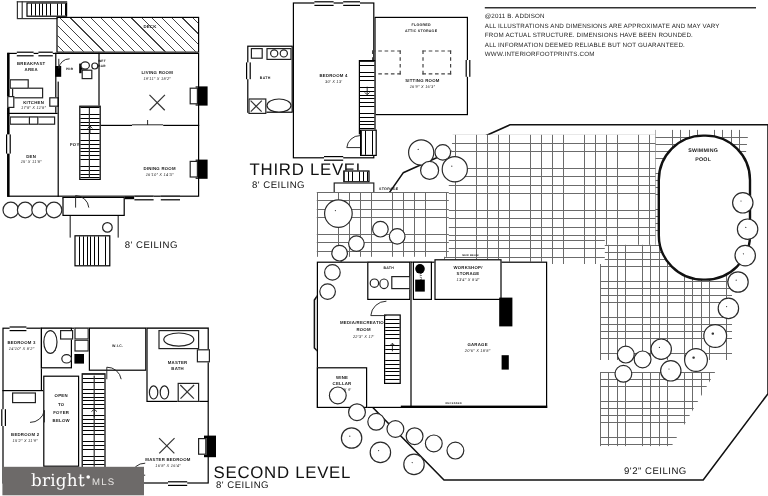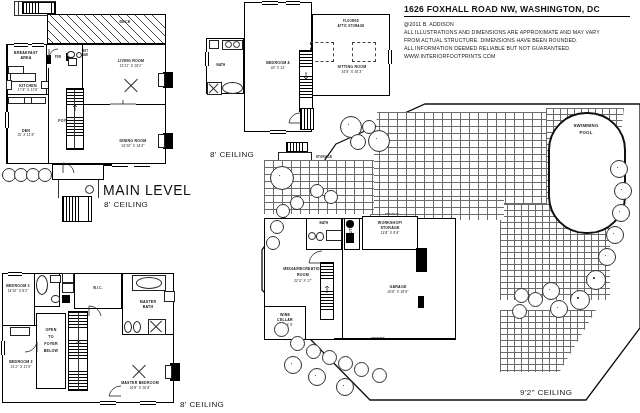--- a/index.html
+++ b/index.html
@@ -81,21 +81,20 @@
   .xmark:before,.xmark:after{content:"";position:absolute;left:0;top:50%;width:100%;height:0.8px;background:#333;}
   .xmark:before{transform:rotate(45deg);}
   .xmark:after{transform:rotate(-45deg);}
 </style>
 </head>
 <body>
 
 <div id="stage">
 
   <div id="hdr">
-    <div class="h1">1626 FOXHALL ROAD NW, WASHINGTON, DC</div>
     <div class="rule"></div>
     <div class="ln">@2011 B. ADDISON</div>
     <div class="ln">ALL ILLUSTRATIONS AND DIMENSIONS ARE APPROXIMATE AND MAY VARY</div>
     <div class="ln">FROM ACTUAL STRUCTURE. DIMENSIONS HAVE BEEN ROUNDED.</div>
     <div class="ln">ALL INFORMATION DEEMED RELIABLE BUT NOT GUARANTEED.</div>
     <div class="ln">WWW.INTERIORFOOTPRINTS.COM</div>
   </div>
 
   <div class="abs" style="left:0;top:0;width:200px;height:230px;">
 
@@ -196,21 +195,20 @@
     <div class="bush" style="left:26px;top:168px;width:12px;height:12px;"></div>
     <div class="bush" style="left:38px;top:168px;width:12px;height:12px;"></div>
 
     <div class="win" style="left:14px;top:43.4px;width:14px;height:2px;"></div>
     <div class="win" style="left:32px;top:43.4px;width:12px;height:2px;"></div>
     <div class="winV" style="left:5.2px;top:112px;width:2px;height:16px;"></div>
     <div class="win" style="left:112px;top:163.4px;width:16px;height:2px;"></div>
     <div class="win" style="left:134px;top:163.4px;width:16px;height:2px;"></div>
   </div>
 
-  <div class="lvl-title" style="left:103px;top:182px;">MAIN LEVEL</div>
   <div class="lvl-sub" style="left:104px;top:200px;">8' CEILING</div>
 
   <div class="abs" style="left:200px;top:0;width:200px;height:150px;">
 
     <div class="room" style="left:44px;top:2px;width:68px;height:130px;"></div>
     <div class="lbl rm" style="left:50px;top:62px;width:56px;">BEDROOM 4</div>
     <div class="lbl rmdim" style="left:50px;top:67px;width:56px;">30' X 13'</div>
 
     <div class="room" style="left:6px;top:38px;width:38px;height:56px;"></div>
     <div class="lbl tiny" style="left:10px;top:64px;width:22px;">BATH</div>
@@ -243,20 +241,21 @@
       <path d="M1,11 A11,11 0 0 1 12,1" fill="none" stroke="#222" stroke-width="0.8"></path>
       <line x1="1" y1="11" x2="12" y2="11" stroke="#222" stroke-width="0.8"></line>
     </svg>
 
     <div class="win" style="left:62px;top:1.4px;width:16px;height:2px;"></div>
     <div class="win" style="left:86px;top:1.4px;width:14px;height:2px;"></div>
     <div class="win" style="left:70px;top:130.4px;width:16px;height:2px;"></div>
     <div class="winV" style="left:188px;top:50px;width:2px;height:14px;"></div>
   </div>
 
+  <div class="lvl-title" style="left:208px;top:133px;">THIRD LEVEL</div>
   <div class="lvl-sub" style="left:210px;top:150px;">8' CEILING</div>
 
   <div class="abs" style="left:0;top:255px;width:250px;height:158px;">
 
     <div class="room" style="left:2px;top:18px;width:172px;height:130px;"></div>
 
     <div class="wall" style="left:34px;top:18px;width:1.4px;height:52px;"></div>
     <div class="wall" style="left:2px;top:70px;width:34px;height:1.4px;"></div>
     <div class="lbl rm" style="left:0px;top:30px;width:36px;">BEDROOM 3</div>
     <div class="lbl rmdim" style="left:0px;top:35px;width:36px;">14'10" X 8'2"</div>
@@ -321,20 +320,21 @@
     <svg class="abs" style="left:88px;top:50px;" width="16" height="12">
       <path d="M1,1 A12,12 0 0 1 13,11" fill="none" stroke="#222" stroke-width="0.8"></path>
       <line x1="1" y1="1" x2="1" y2="11" stroke="#222" stroke-width="0.8"></line>
     </svg>
     <svg class="abs" style="left:108px;top:130px;" width="18" height="12">
       <path d="M1,11 A12,12 0 0 1 13,1" fill="none" stroke="#222" stroke-width="0.8"></path>
       <line x1="1" y1="11" x2="13" y2="11" stroke="#222" stroke-width="0.8"></line>
     </svg>
   </div>
 
+  <div class="lvl-title" style="left:178px;top:385px;">SECOND LEVEL</div>
   <div class="lvl-sub" style="left:180px;top:400px;">8' CEILING</div>
 
   <div class="abs" style="left:250px;top:100px;width:390px;height:313px;overflow:hidden;">
 
     <svg class="abs" style="left:0;top:0;" width="390" height="313" viewBox="0 0 390 313">
       <polygon points="86,44 175,4 390,4 390,228 336,300 120,300 12,190 12,150" fill="none" stroke="#111" stroke-width="1.3"></polygon>
     </svg>
 
     <div class="pavers" style="left:120px;top:12px;width:180px;height:96px;
          clip-path:polygon(4% 0,100% 0,100% 100%,0 100%);"></div>
@@ -437,14 +437,19 @@
     <div class="bushd" style="left:34px;top:256px;width:16px;height:16px;"></div>
     <div class="bushd" style="left:58px;top:268px;width:16px;height:16px;"></div>
     <div class="bushd" style="left:86px;top:278px;width:16px;height:16px;"></div>
 
     <div class="lbl tiny2" style="left:120px;top:112px;width:44px;font-size:2.2px;">NEW BEAM</div>
     <div class="lbl tiny2" style="left:106px;top:236px;width:44px;font-size:2.2px;">RECESSED</div>
   </div>
 
   <div class="lvl-sub" style="left:520px;top:388px;">9'2" CEILING</div>
 
+  <div id="wm">
+    <span class="w1">bright</span>
+    <span class="dot"></span>
+    <span class="w2">MLS</span>
+  </div>
 
 </div>
 
 </body></html>

